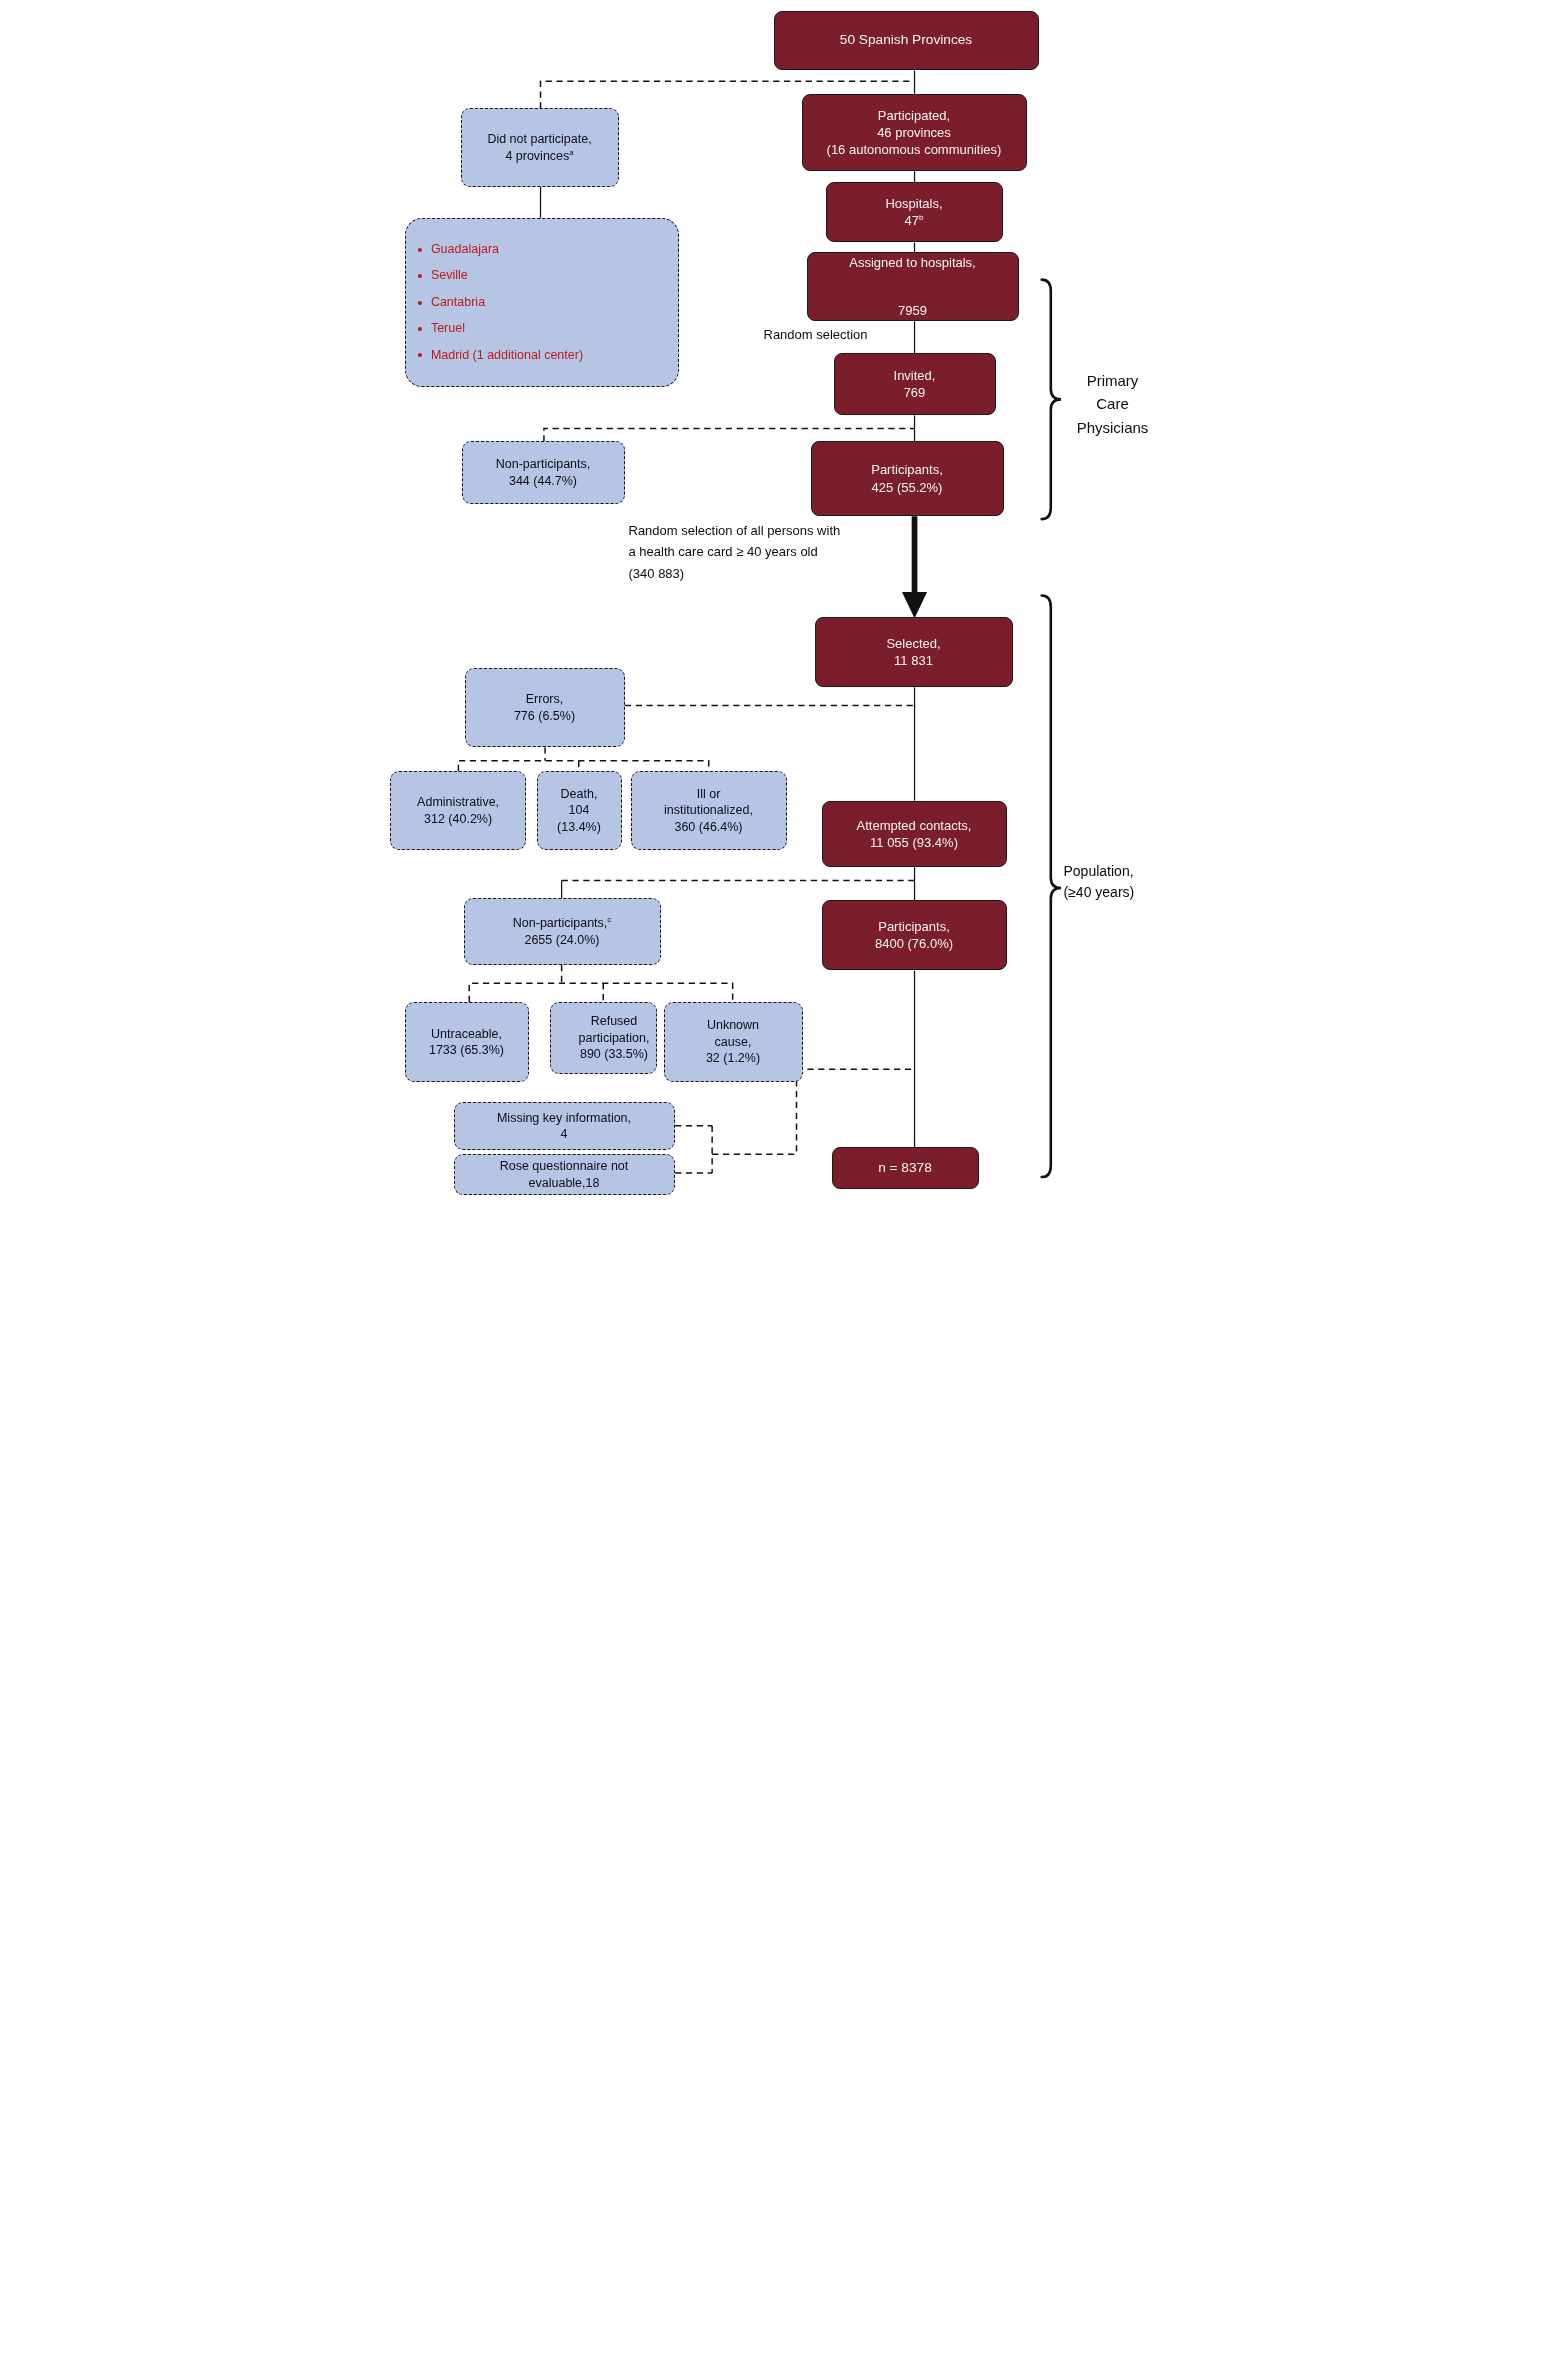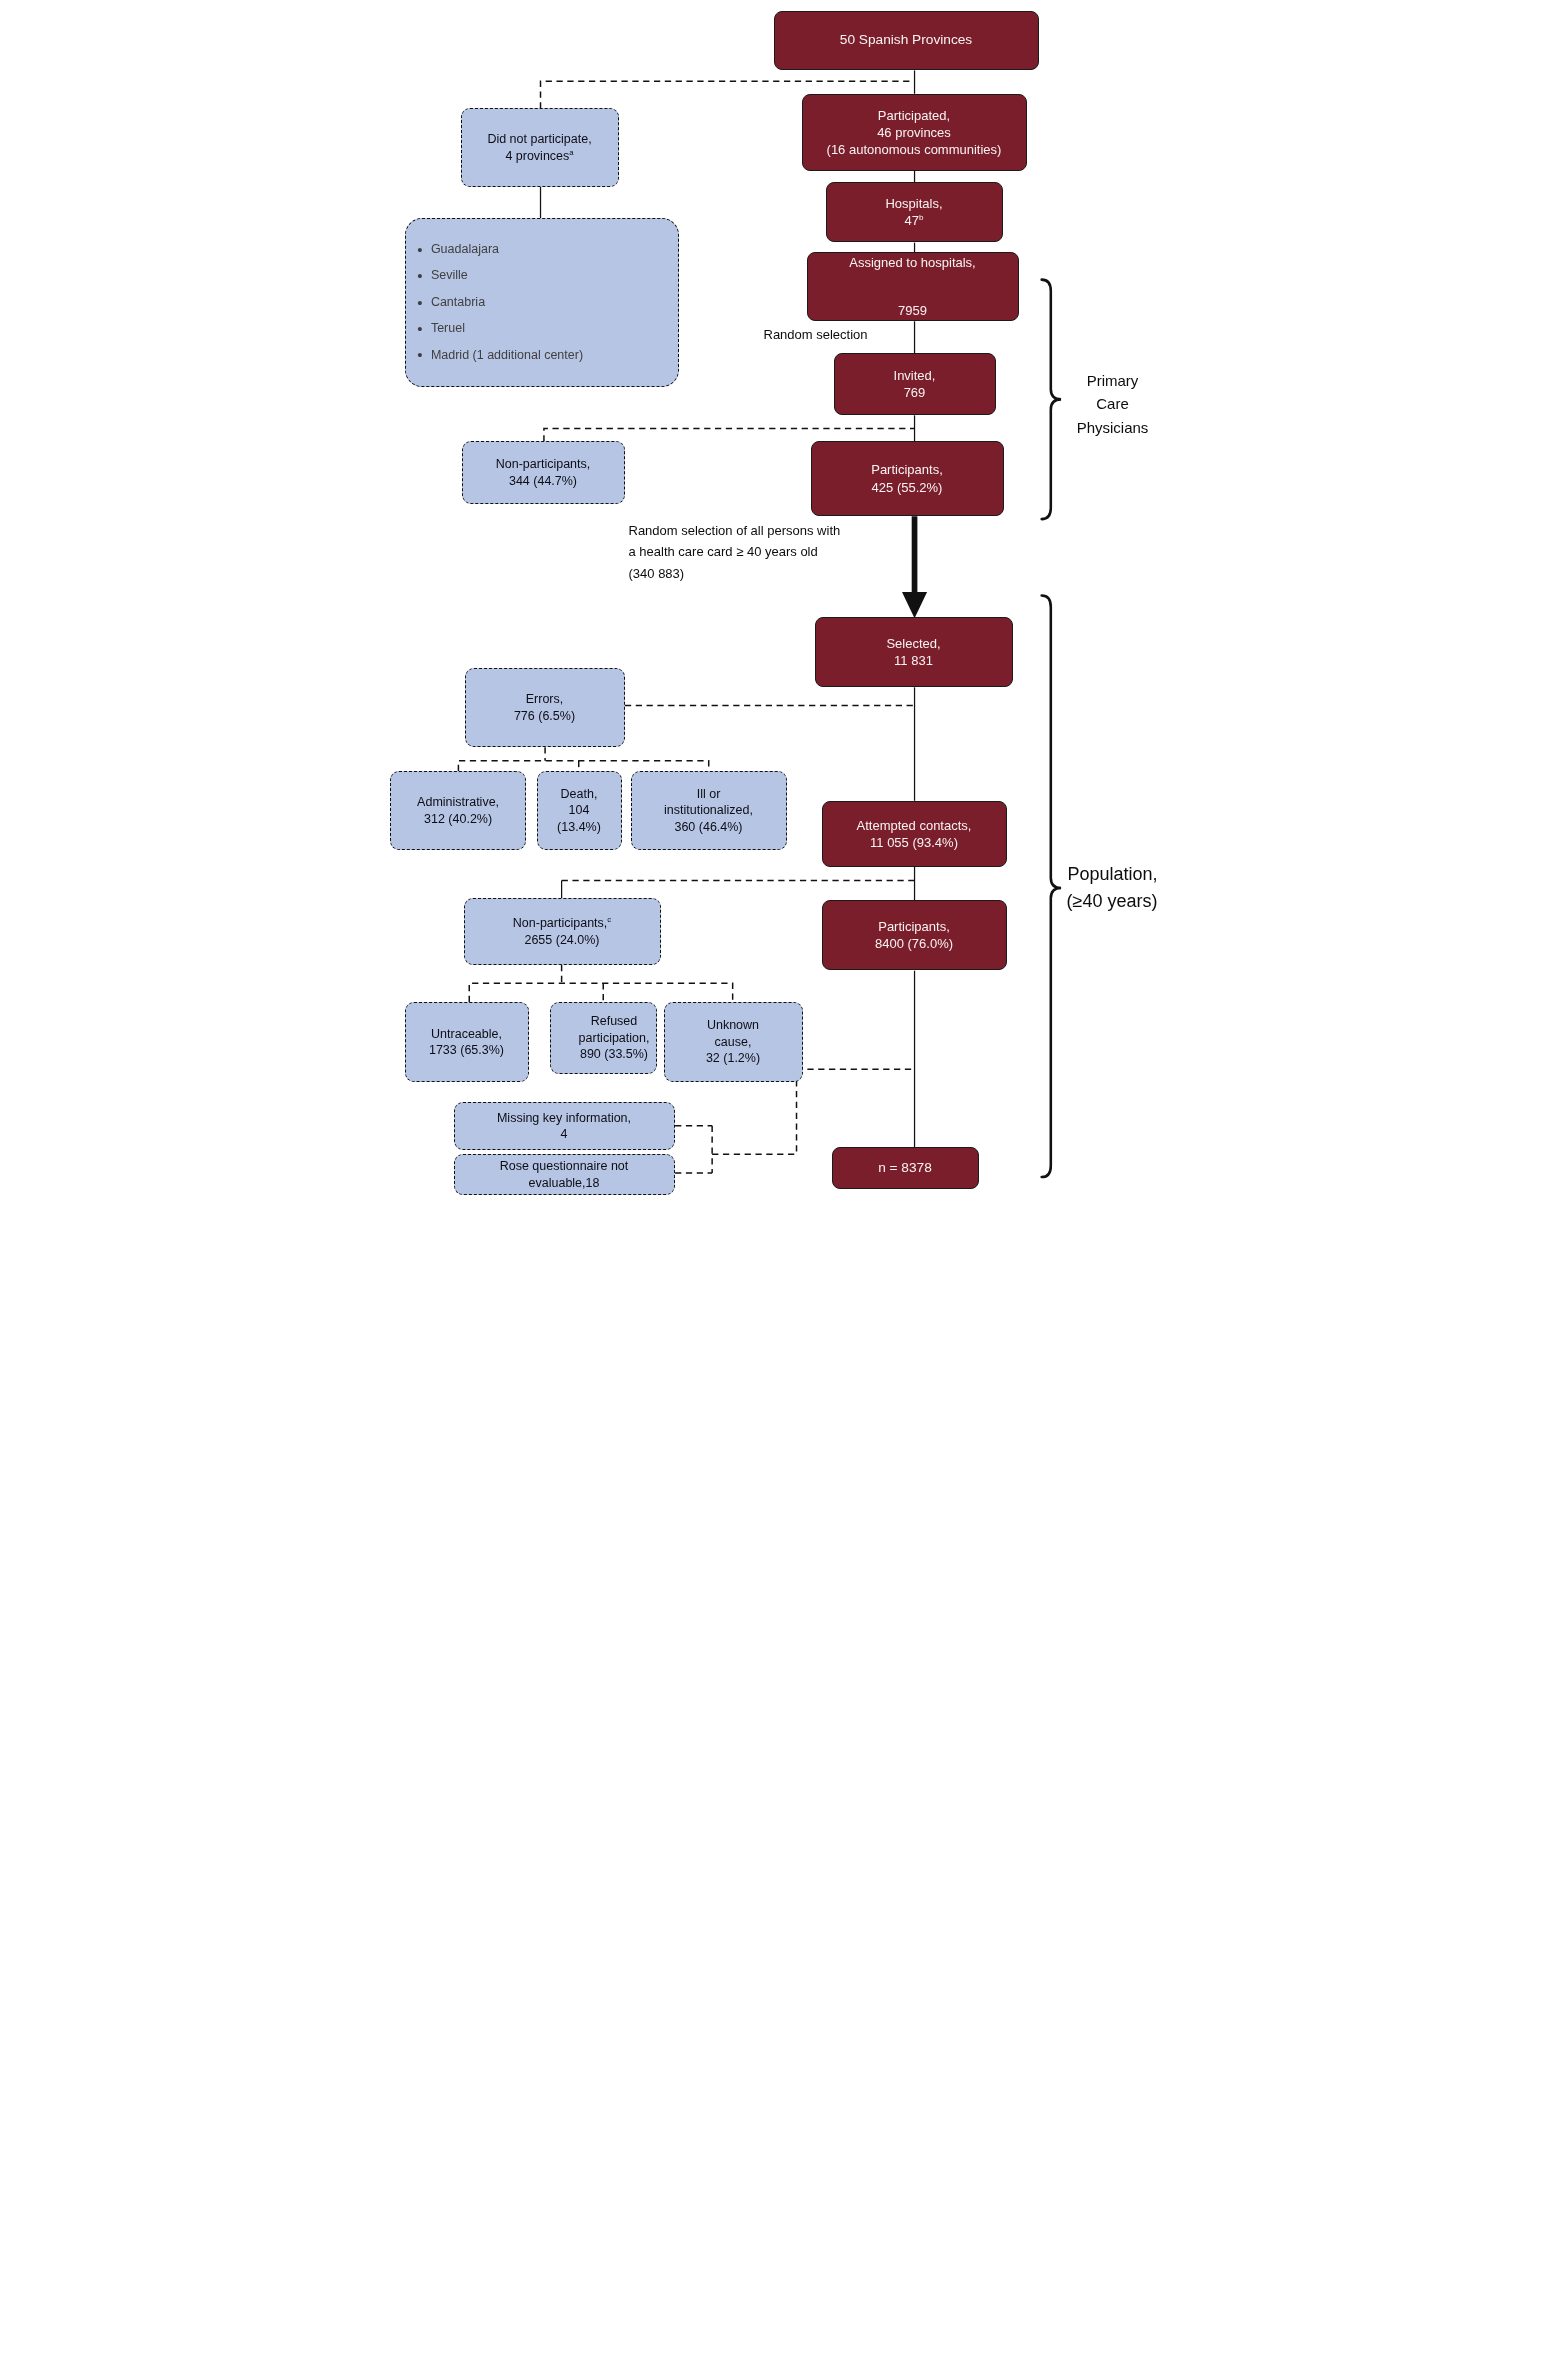--- a/index.html
+++ b/index.html
@@ -32,21 +32,21 @@
     color:#0d0d14;
     font-size:12.5px;
   }
   .big{font-size:13.7px;}
   sup{font-size:0.62em;vertical-align:super;line-height:0;}
   .bullets{
     position:absolute;z-index:2;box-sizing:border-box;
     background:var(--blue,#B7C5E5);
     border:1.4px dashed #111111;
     border-radius:17px;
-    color:#404040;font-size:12.5px;
+    color:#b91c1c;font-size:12.5px;
     display:flex;flex-direction:column;justify-content:center;
     gap:10.8px;padding-left:25px;padding-right:5.7px;
   }
   .bullets .li{position:relative;text-align:left;line-height:1.25;}
   .bullets .li::before{
     content:"•";position:absolute;left:-13.7px;top:-1.1px;font-size:15px;
   }
   .sidetext{position:absolute;z-index:2;color:#0d0d0d;}
   .label-line{white-space:nowrap;}
 </style>
@@ -228,19 +228,19 @@
     <div>a health care card ≥ 40 years old</div>
     <div>(340 883)</div>
   </div>
 
   <div class="sidetext" style="left:682px;top:362px;width:90px;font-size:15px;text-align:center;line-height:1.55;">
     <div>Primary</div>
     <div>Care</div>
     <div>Physicians</div>
   </div>
 
-  <div class="sidetext" style="left:678px;top:854px;width:94px;font-size:18px;text-align:right;line-height:1.5;">
+  <div class="sidetext" style="left:678px;top:854px;width:94px;font-size:14px;text-align:left;line-height:1.5;">
     <div>Population,</div>
     <div>(≥40 years)</div>
   </div>
 
 </div>
 
 
 </body></html>

